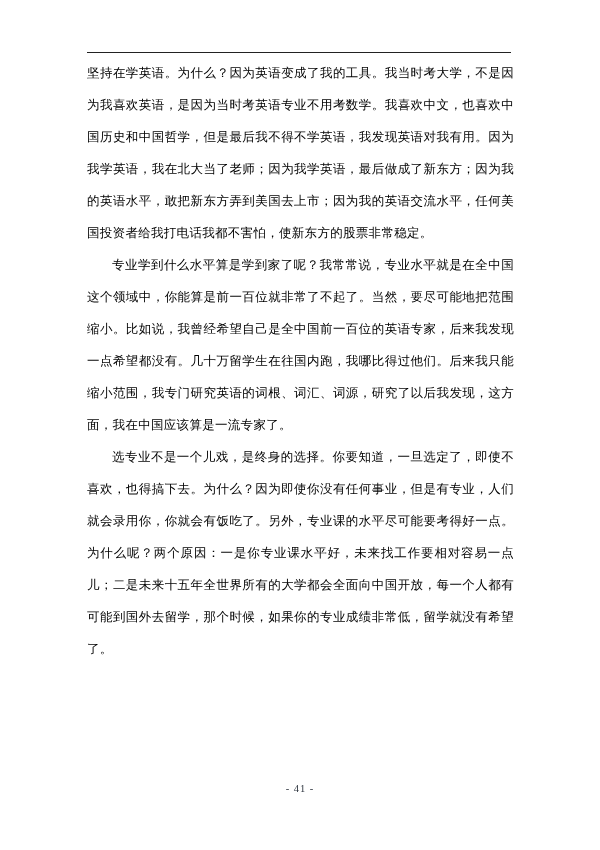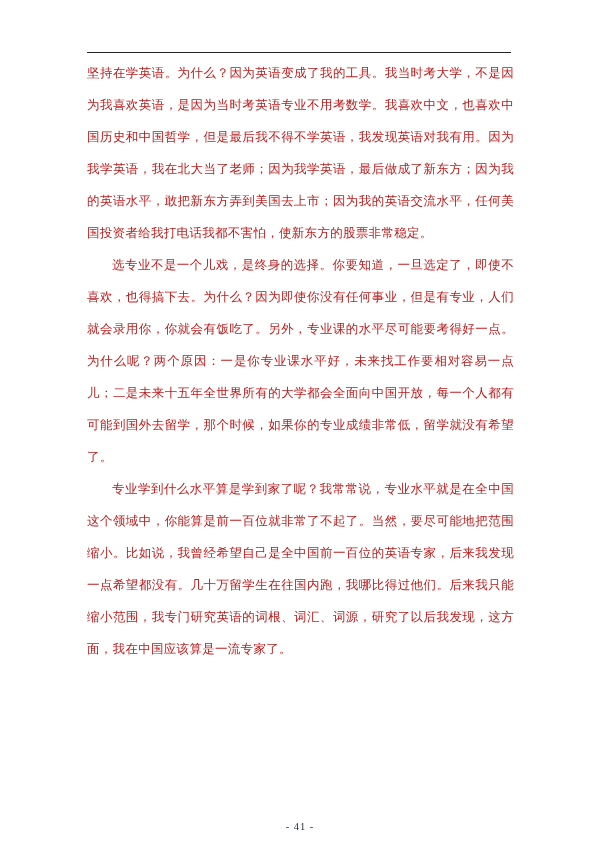--- a/index.html
+++ b/index.html
@@ -23,52 +23,52 @@
     height: 0;
     border-top: 1.6px solid #222222;
   }
   .body-text {
     position: absolute;
     left: 87px;
     top: 57px;
     width: 427px;
     font-size: 12.5px;
     line-height: 32px;
-    color: #b91c1c;
+    color: #000000;
     text-align: justify;
     text-justify: inter-ideograph;
     letter-spacing: 0.3px;
   }
   .body-text p {
     margin: 0;
     padding: 0;
   }
   .body-text p.indent {
     text-indent: 2em;
   }
   .page-footer {
     position: absolute;
     left: 0;
-    top: 821px;
+    top: 783px;
     width: 600px;
     text-align: center;
     font-family: "Liberation Serif", serif;
     font-size: 10.5px;
     color: #2f3640;
     letter-spacing: 1px;
   }
 </style>
 </head>
 <body>
 
 <div class="page">
 
   <div class="header-rule"></div>
 
   <div class="body-text">
     <p>坚持在学英语。为什么？因为英语变成了我的工具。我当时考大学，不是因为我喜欢英语，是因为当时考英语专业不用考数学。我喜欢中文，也喜欢中国历史和中国哲学，但是最后我不得不学英语，我发现英语对我有用。因为我学英语，我在北大当了老师；因为我学英语，最后做成了新东方；因为我的英语水平，敢把新东方弄到美国去上市；因为我的英语交流水平，任何美国投资者给我打电话我都不害怕，使新东方的股票非常稳定。</p>
+    <p class="indent">专业学到什么水平算是学到家了呢？我常常说，专业水平就是在全中国这个领域中，你能算是前一百位就非常了不起了。当然，要尽可能地把范围缩小。比如说，我曾经希望自己是全中国前一百位的英语专家，后来我发现一点希望都没有。几十万留学生在往国内跑，我哪比得过他们。后来我只能缩小范围，我专门研究英语的词根、词汇、词源，研究了以后我发现，这方面，我在中国应该算是一流专家了。</p>
     <p class="indent">选专业不是一个儿戏，是终身的选择。你要知道，一旦选定了，即使不喜欢，也得搞下去。为什么？因为即使你没有任何事业，但是有专业，人们就会录用你，你就会有饭吃了。另外，专业课的水平尽可能要考得好一点。为什么呢？两个原因：一是你专业课水平好，未来找工作要相对容易一点儿；二是未来十五年全世界所有的大学都会全面向中国开放，每一个人都有可能到国外去留学，那个时候，如果你的专业成绩非常低，留学就没有希望了。</p>
-    <p class="indent">专业学到什么水平算是学到家了呢？我常常说，专业水平就是在全中国这个领域中，你能算是前一百位就非常了不起了。当然，要尽可能地把范围缩小。比如说，我曾经希望自己是全中国前一百位的英语专家，后来我发现一点希望都没有。几十万留学生在往国内跑，我哪比得过他们。后来我只能缩小范围，我专门研究英语的词根、词汇、词源，研究了以后我发现，这方面，我在中国应该算是一流专家了。</p>
   </div>
 
   <div class="page-footer">- 41 -</div>
 
 </div>
 
 </body></html>

